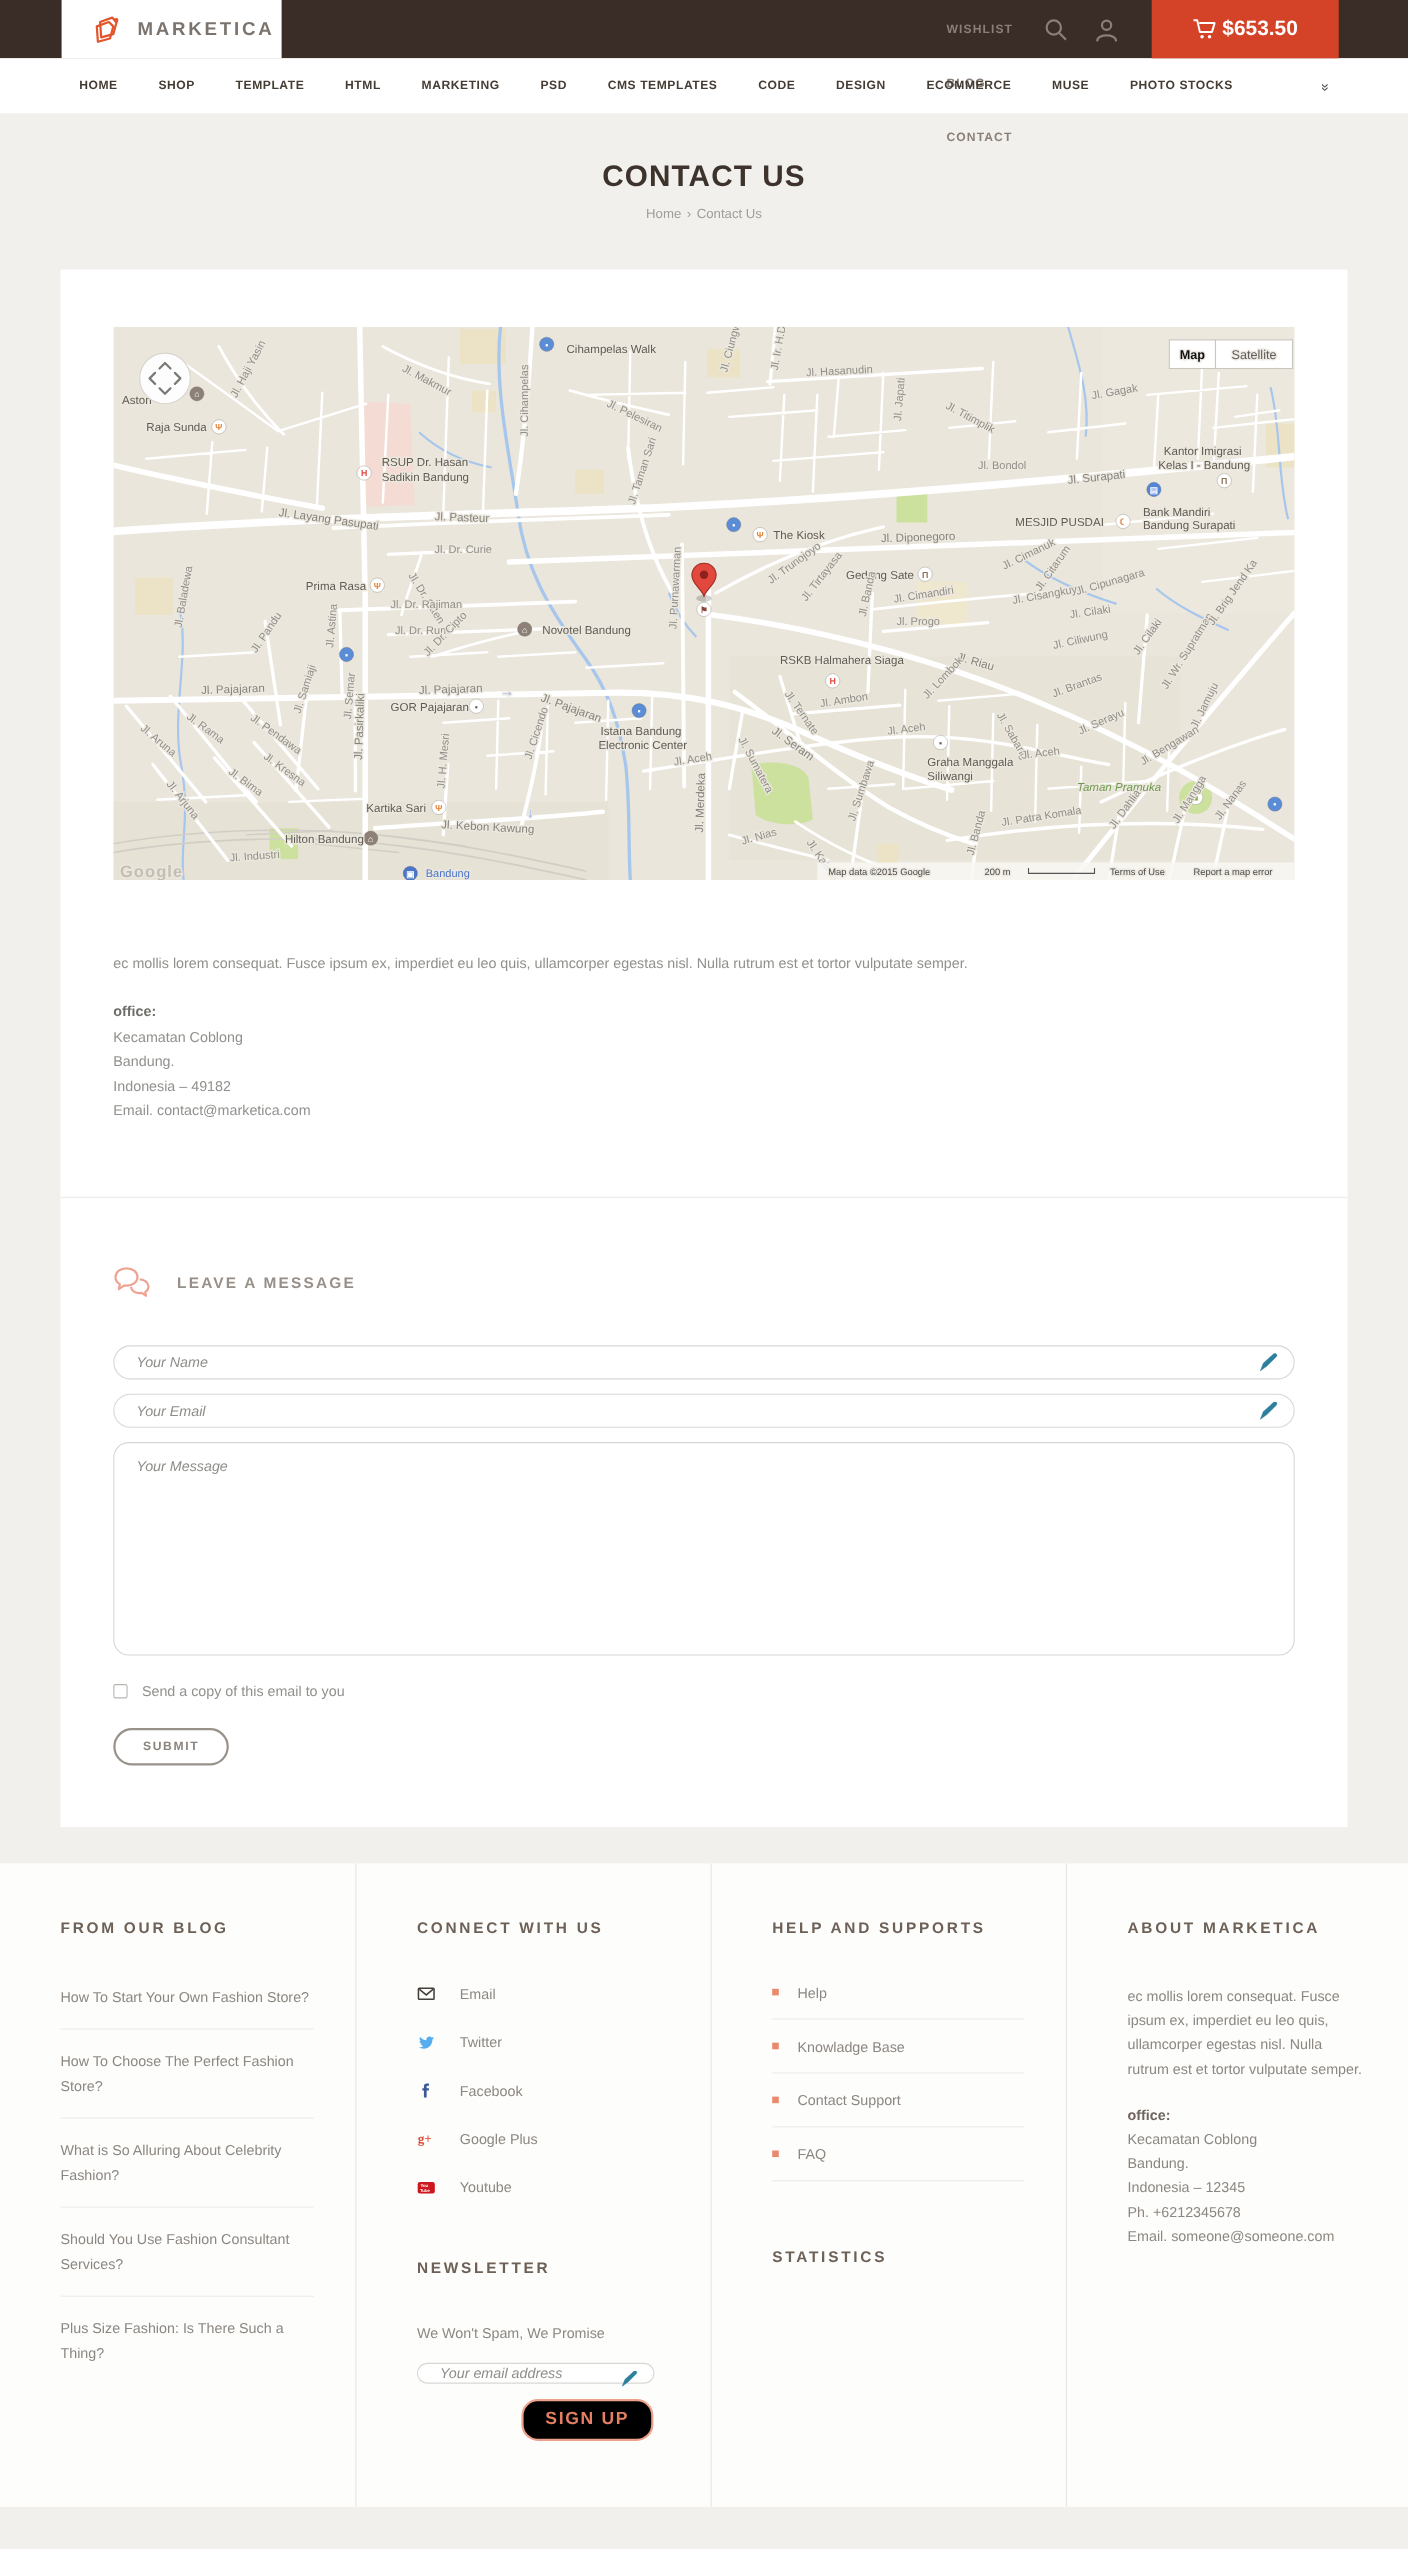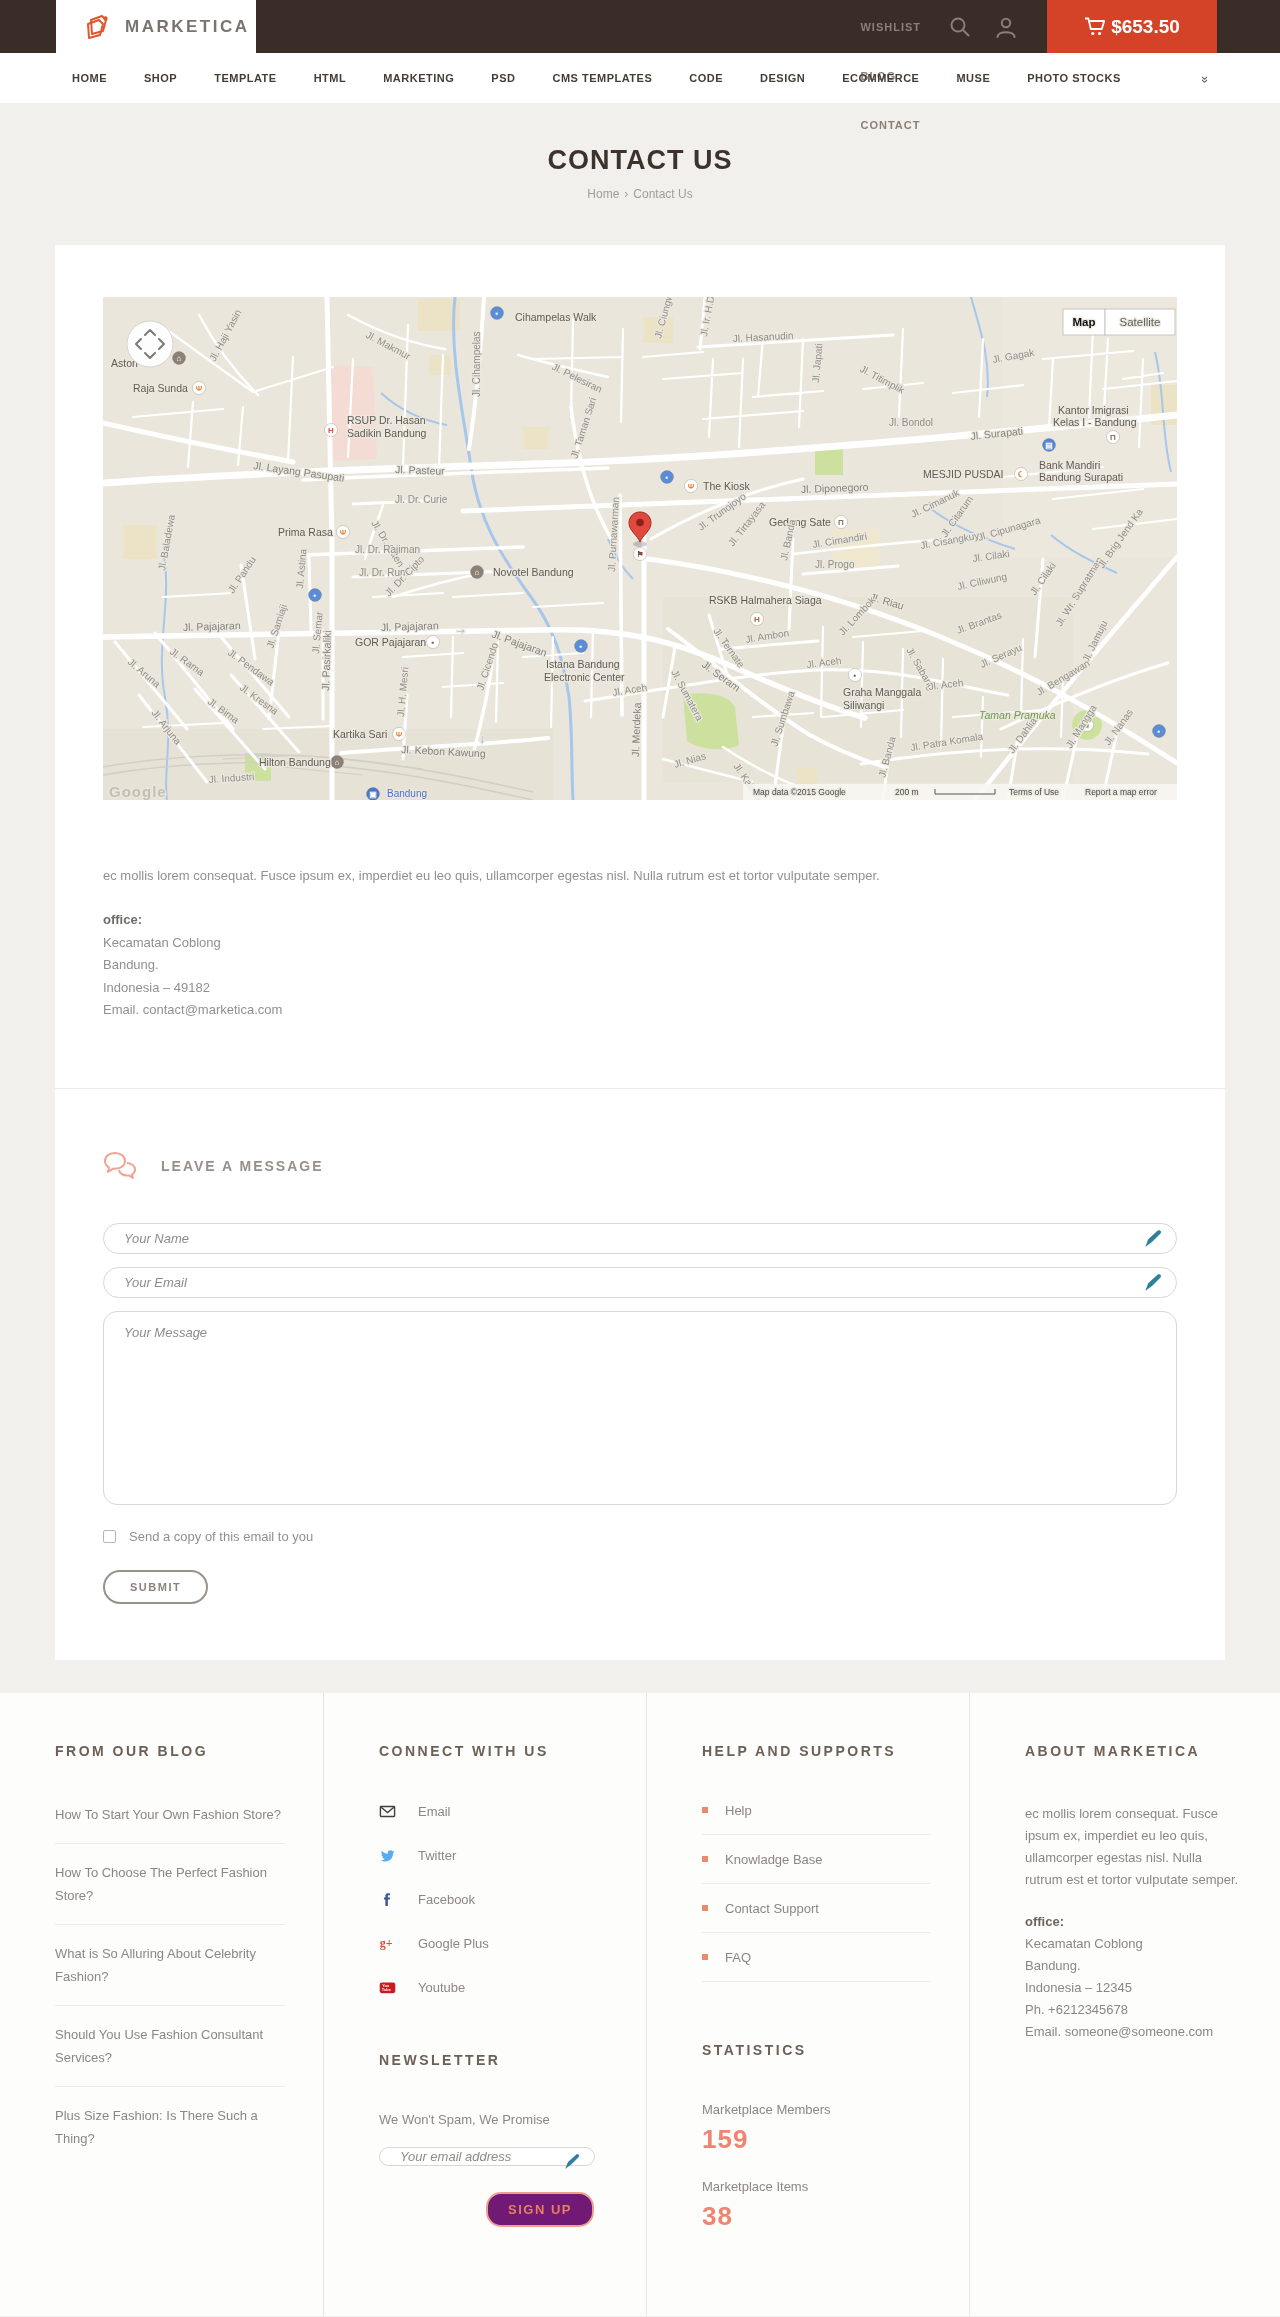--- a/index.html
+++ b/index.html
@@ -72,21 +72,21 @@
   .blog-list li { font-size:13px; color:#8c8781; line-height:23px; padding-bottom:17px; border-bottom:1px solid #edece8; margin-bottom:17px; cursor:pointer; }
   .blog-list li:last-child { border-bottom:none; margin-bottom:0; }
   .soc-list { list-style:none; margin:0; padding:0; }
   .soc-list li { display:flex; align-items:center; gap:22px; margin-bottom:27px; font-size:13px; color:#8c8781; cursor:pointer; }
   .soc-icon { width:17px; height:17px; }
   .icon-email { color:#45403a; }
   .nl-head { margin-top:56px; }
   .nl-tag { font-size:13px; color:#8c8781; margin:0 0 20px; }
   .nl-wrap { width:216px; margin-bottom:0; }
   .nl-wrap input { height:19px; border-radius:15px; }
-  .signup { display:block; margin:26px 0 0 auto; margin-right:14px; border:2px solid #eda18d; color:#e57f63; background:#701a75; border-radius:15px; padding:8px 20px; font-size:13px; font-weight:bold; letter-spacing:1.5px; font-family:"Liberation Sans",sans-serif; cursor:pointer; }
+  .signup { display:block; margin:14px 0 0 auto; margin-right:14px; border:2px solid #eda18d; color:#e57f63; background:#000000; border-radius:15px; padding:8px 20px; font-size:16px; font-weight:bold; letter-spacing:1.5px; font-family:"Liberation Sans",sans-serif; cursor:pointer; }
   .help-list { list-style:none; margin:0; padding:0; }
   .help-list li { display:flex; align-items:center; gap:17px; font-size:13px; color:#8c8781; padding-bottom:16px; border-bottom:1px solid #edece8; margin-bottom:17px; cursor:pointer; }
   .sq { width:6px; height:6px; background:#e98a6f; flex:none; }
   .stats-head { margin-top:60px; }
   .stat-lbl { font-size:13px; color:#8c8781; margin:0 0 7px; }
   .stat-val { font-size:26px; font-weight:bold; color:#ef8570; margin:0 0 24px; letter-spacing:1px; }
   .about-txt { font-size:13px; color:#8c8781; line-height:22px; margin:0 0 20px; }
   .about-office { font-size:13px; color:#8c8781; line-height:22px; }
   .about-office .lbl { font-weight:bold; color:#6e645c; }
 </style>
@@ -621,32 +621,20 @@
           <span class="sq"></span>
           <span>Contact Support</span>
         </li>
 
         <li>
           <span class="sq"></span>
           <span>FAQ</span>
         </li>
       </ul>
     <h4 class="fh stats-head">STATISTICS</h4>
-    <div>
-
-        <div>
-          <p class="stat-lbl">Marketplace Members</p>
-          <p class="stat-val">159</p>
-        </div>
-
-        <div>
-          <p class="stat-lbl">Marketplace Items</p>
-          <p class="stat-val">38</p>
-        </div>
-      </div>
   </div>
 
   <div class="fcol">
     <h4 class="fh">ABOUT MARKETICA</h4>
     <p class="about-txt">ec mollis lorem consequat. Fusce ipsum ex, imperdiet eu leo quis, ullamcorper egestas nisl. Nulla rutrum est et tortor vulputate semper.</p>
     <div class="about-office">
       <div class="lbl">office:</div>
       <div>
 
       <div>Kecamatan Coblong</div>

